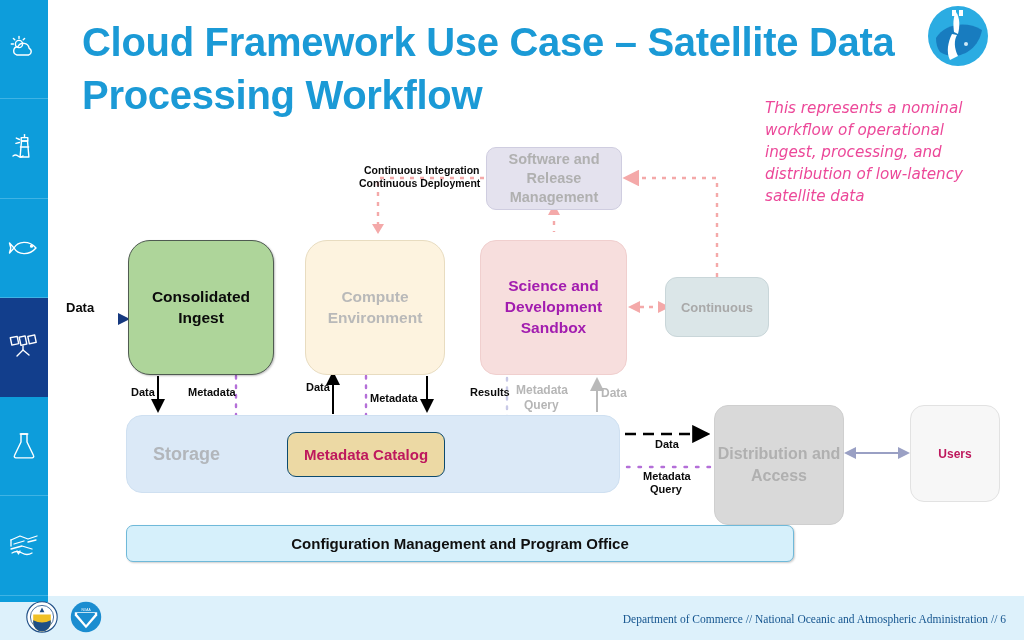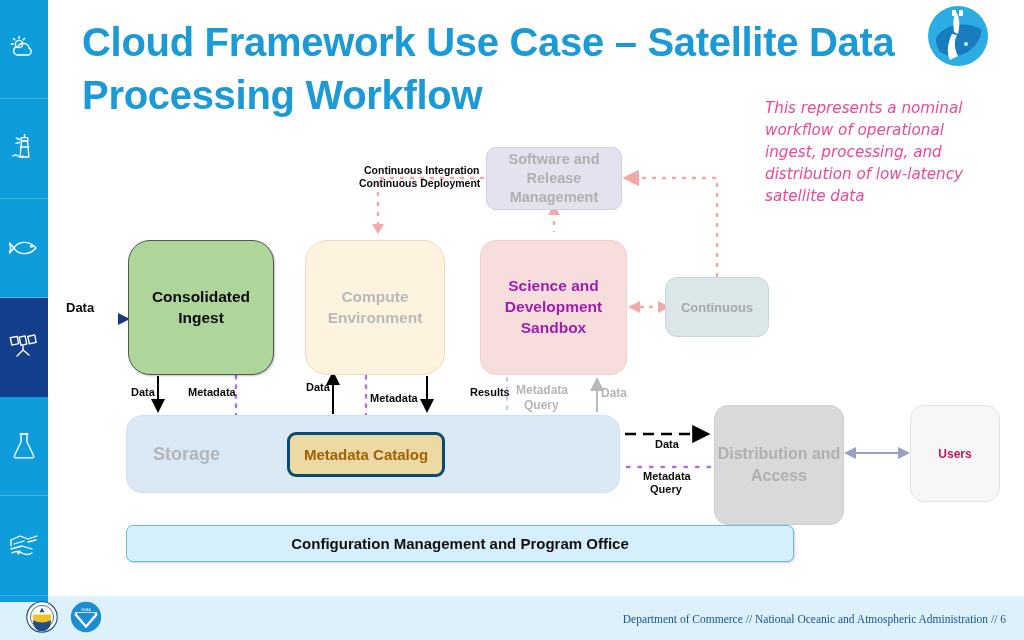--- a/index.html
+++ b/index.html
@@ -72,22 +72,22 @@
   }
   #n-storage{
     left:126px;top:415px;width:494px;height:78px;
     background:#dbe9f7;border:1px solid #cfe0f1;border-radius:16px;
     color:#b2b6bb;font-weight:bold;font-size:18px;
     justify-content:flex-start;
   }
   #n-storage .lbl{width:auto;margin-left:26px;}
   #n-catalog{
     left:287px;top:432px;width:158px;height:45px;
-    background:#ecd9a4;border:3px solid #0c4a6e;border-radius:9px;
-    color:#a16207;font-weight:bold;font-size:15px;
+    background:#ecd9a4;border:1px solid #0c4a6e;border-radius:9px;
+    color:#be185d;font-weight:bold;font-size:15px;
   }
   #n-dist{
     left:714px;top:405px;width:130px;height:120px;
     background:#d9d9d9;border:1px solid #cfcfcf;border-radius:14px;
     color:#b0b0b0;font-weight:bold;font-size:16px;line-height:1.35;
   }
   #n-users{
     left:910px;top:405px;width:90px;height:97px;
     background:#f7f7f7;border:1px solid #e2e2e2;border-radius:14px;
     color:#be185d;font-weight:bold;font-size:12px;

